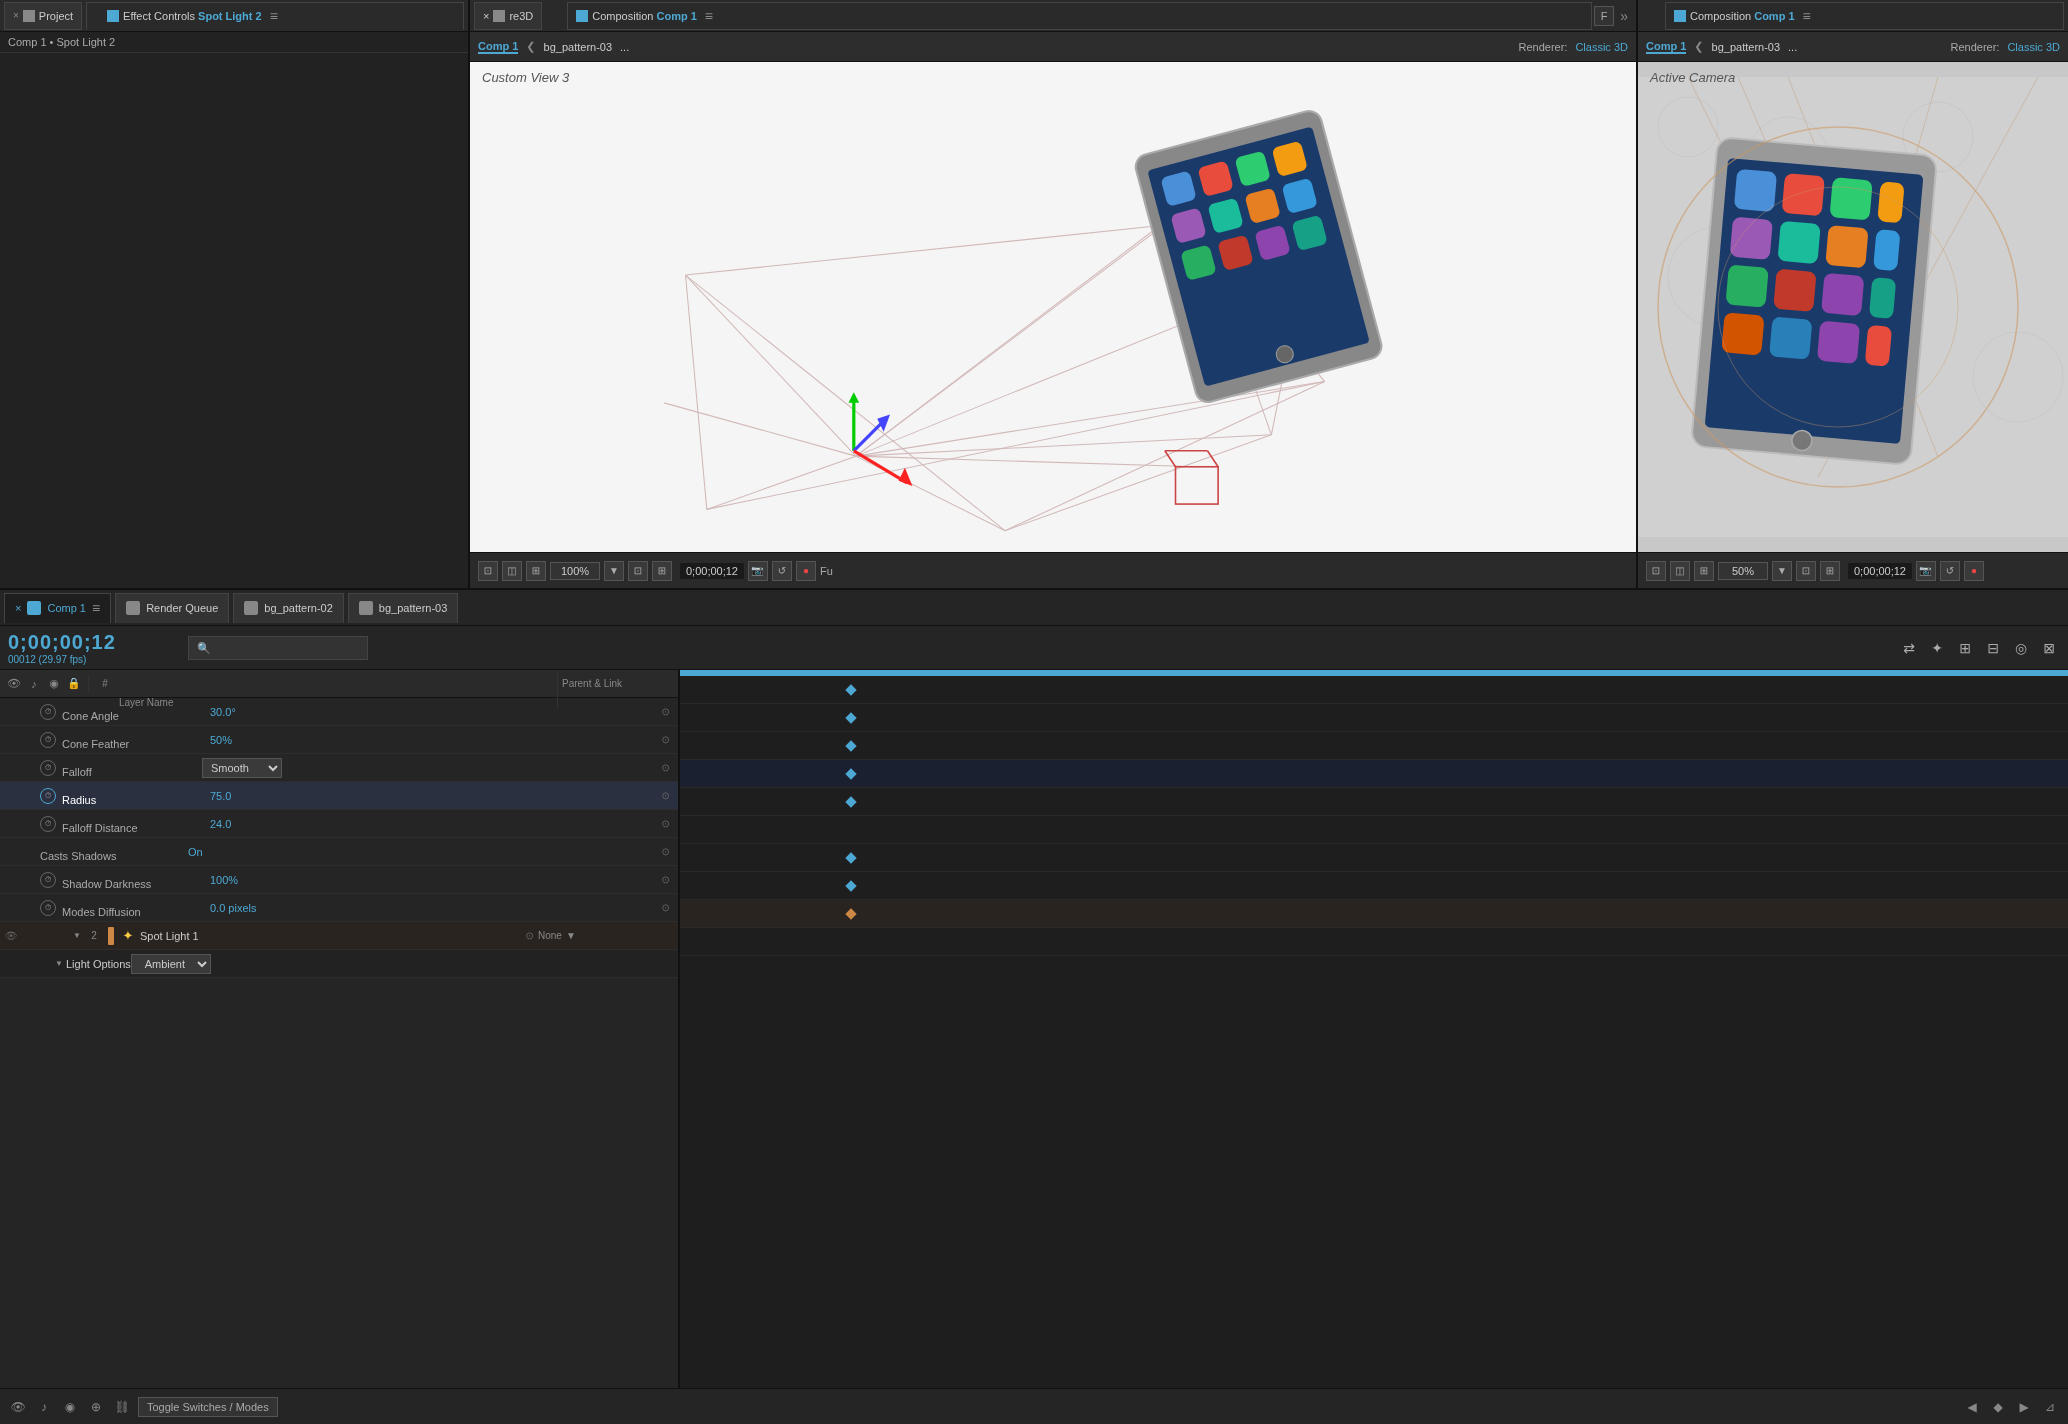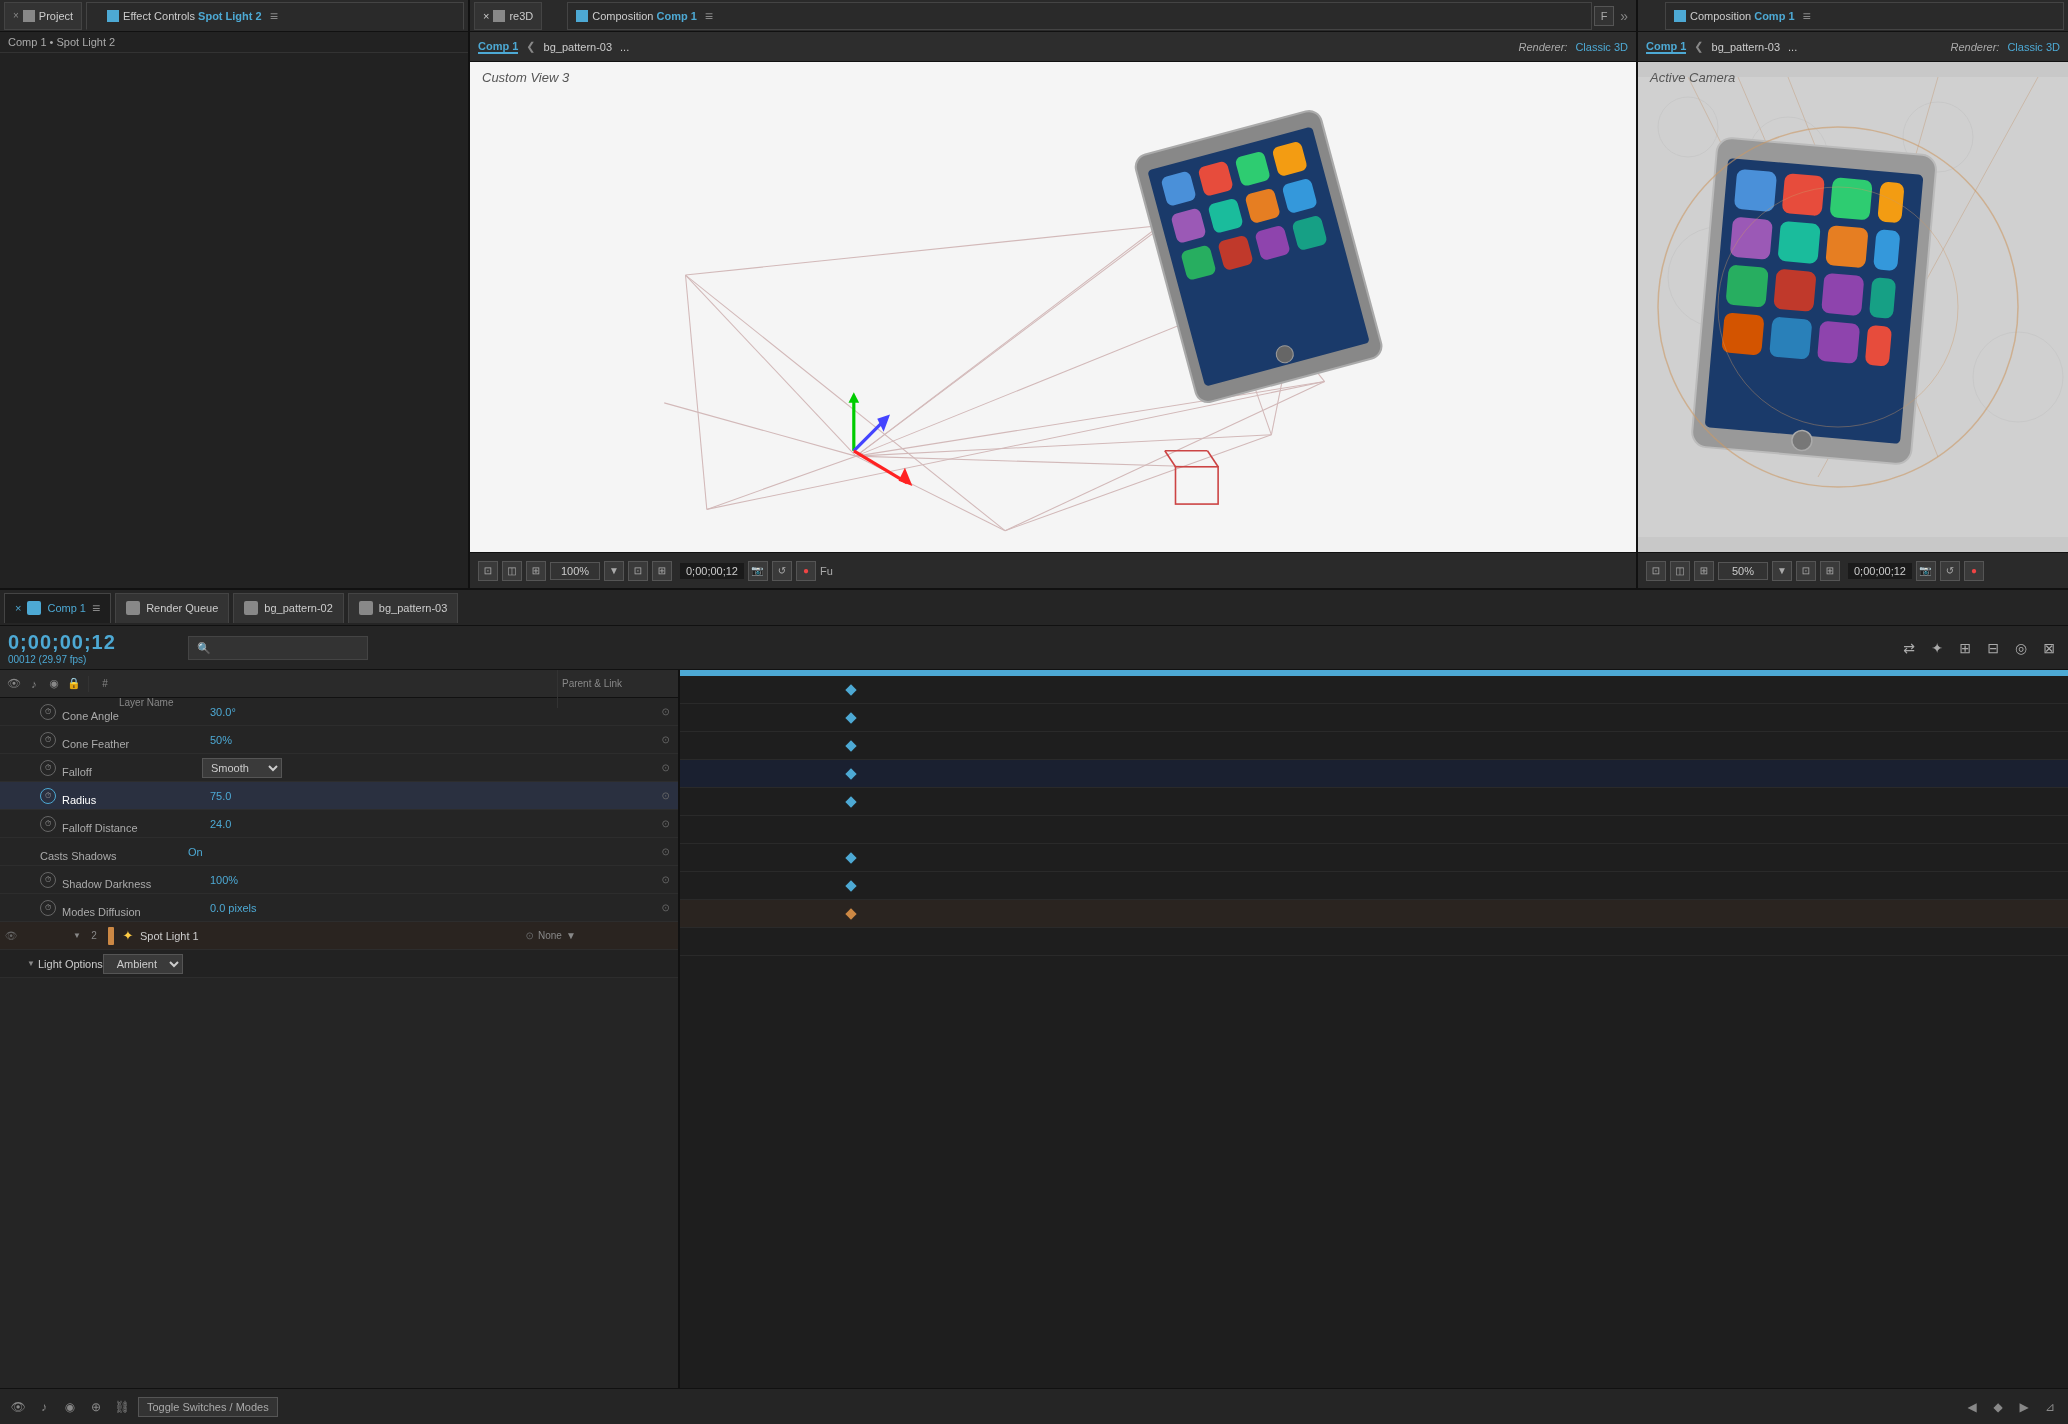--- a/index.html
+++ b/index.html
@@ -133,21 +133,20 @@
 
     .comp-sub-bar .active-tab {
       color: #4da9d4;
       font-weight: bold;
       border-bottom: 2px solid #4da9d4;
     }
 
     .renderer-label {
       margin-left: auto;
       color: #aaa;
-      font-style: italic;
     }
 
     .renderer-value {
       color: #4da9d4;
     }
 
     .viewport {
       flex: 1;
       position: relative;
       overflow: hidden;
@@ -490,21 +489,21 @@
       min-width: 80px;
     }
 
     
     .section-header-row {
       display: flex;
       align-items: center;
       height: 28px;
       border-bottom: 1px solid #2d2d2d;
       background: #222;
-      padding-left: 24px;
+      padding-left: 52px;
     }
 
     .section-header-label {
       color: #cccccc;
       font-size: 11px;
     }
 
     
     .timeline-ruler-area {
       flex: 1;

